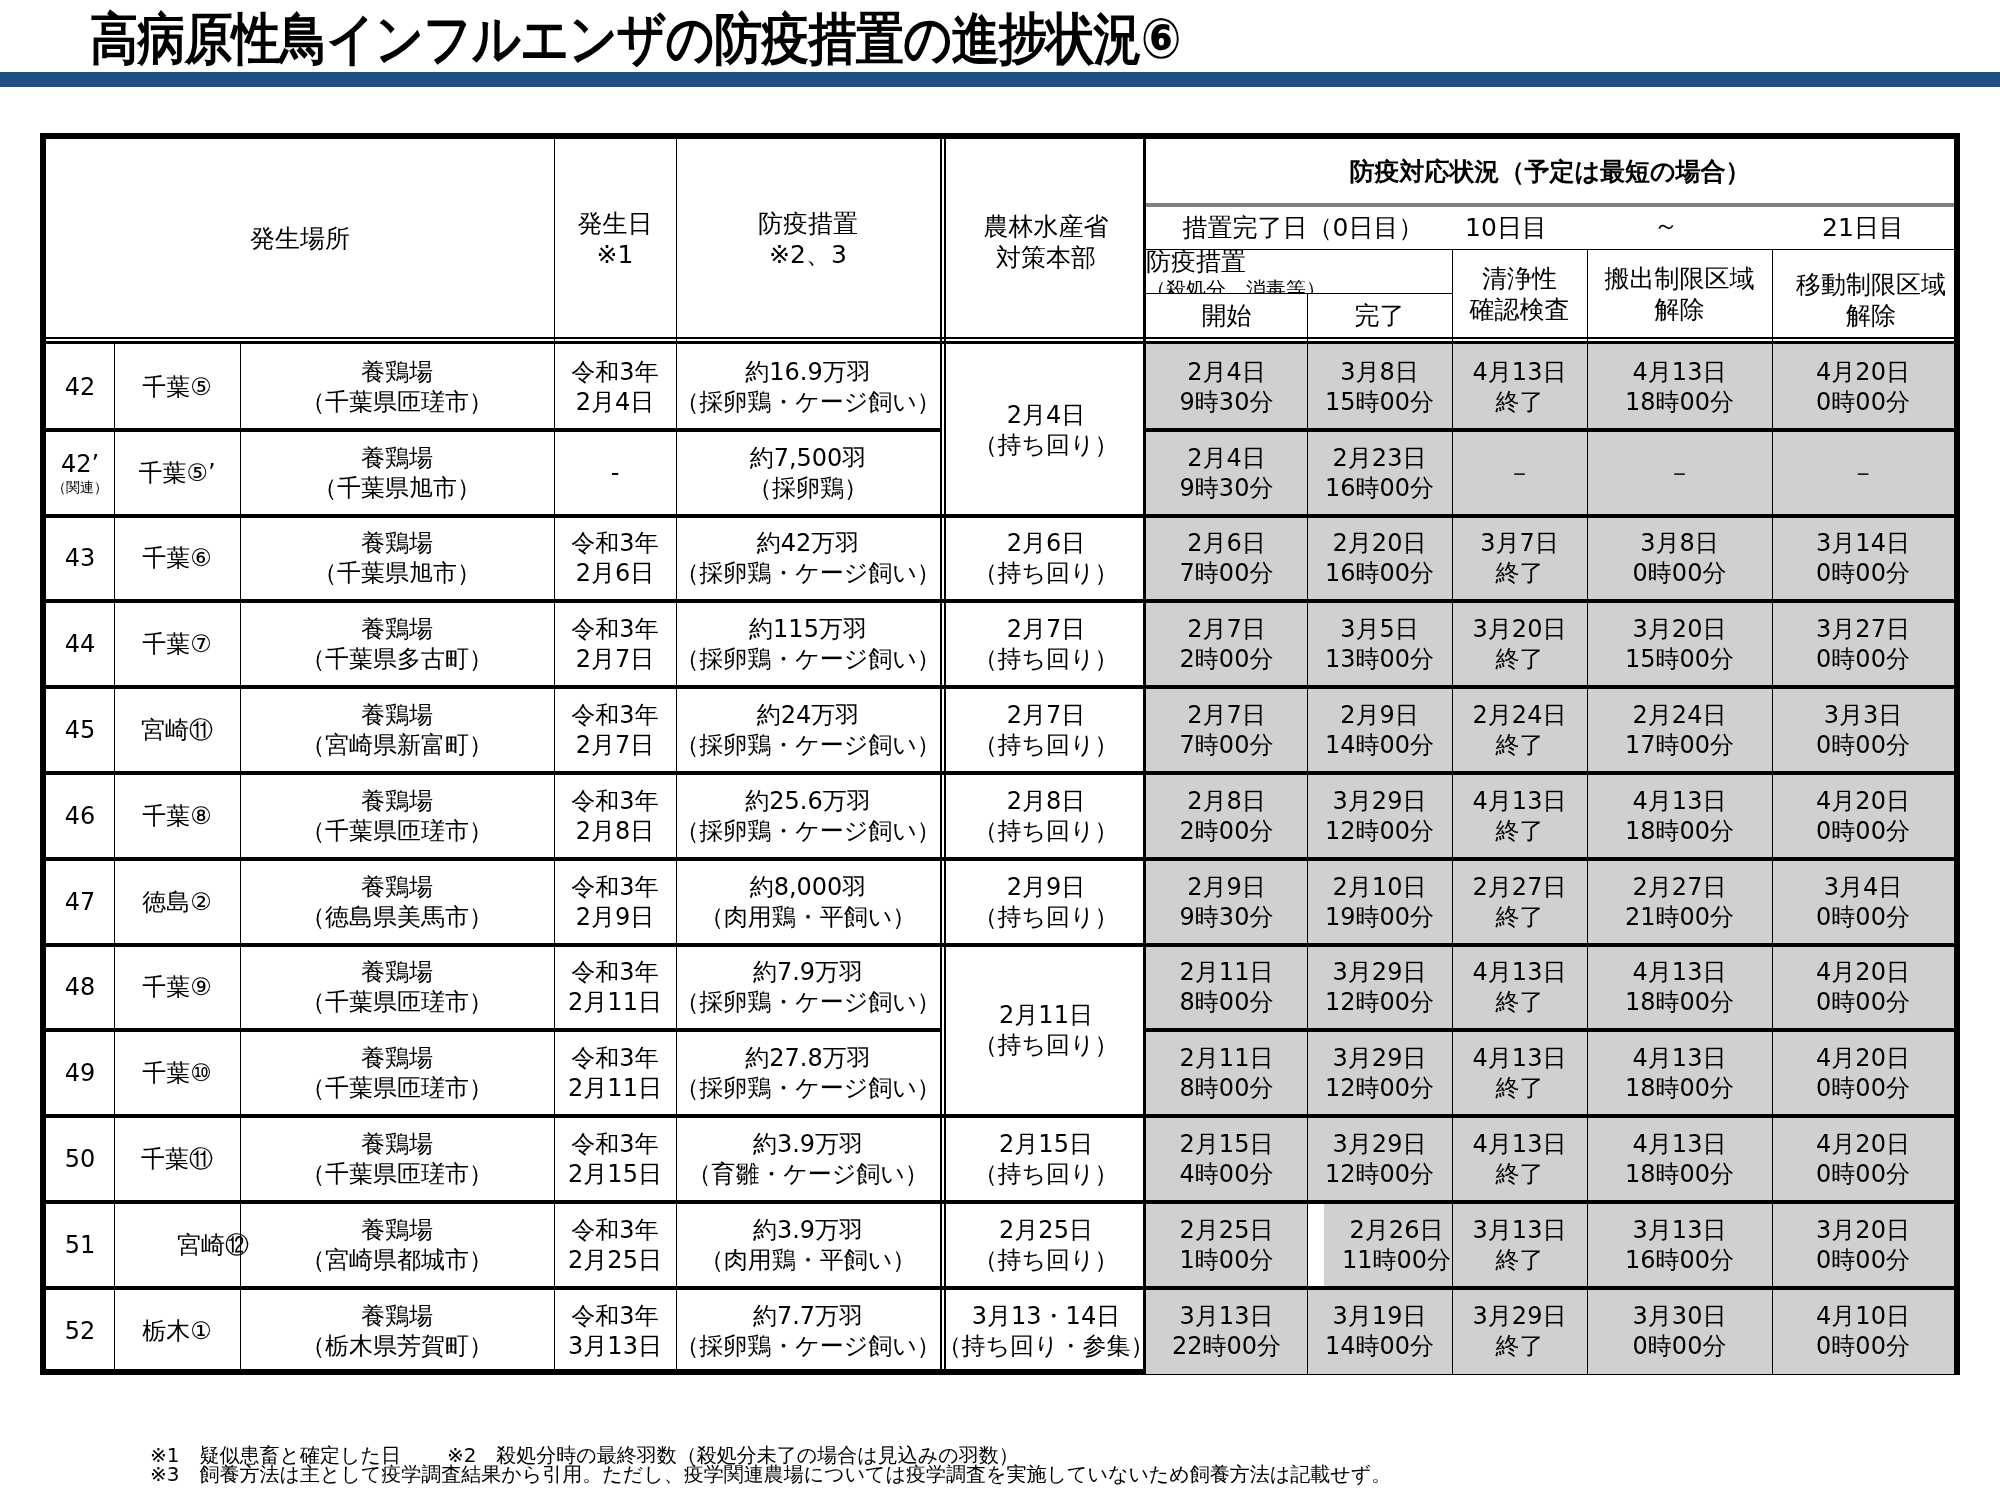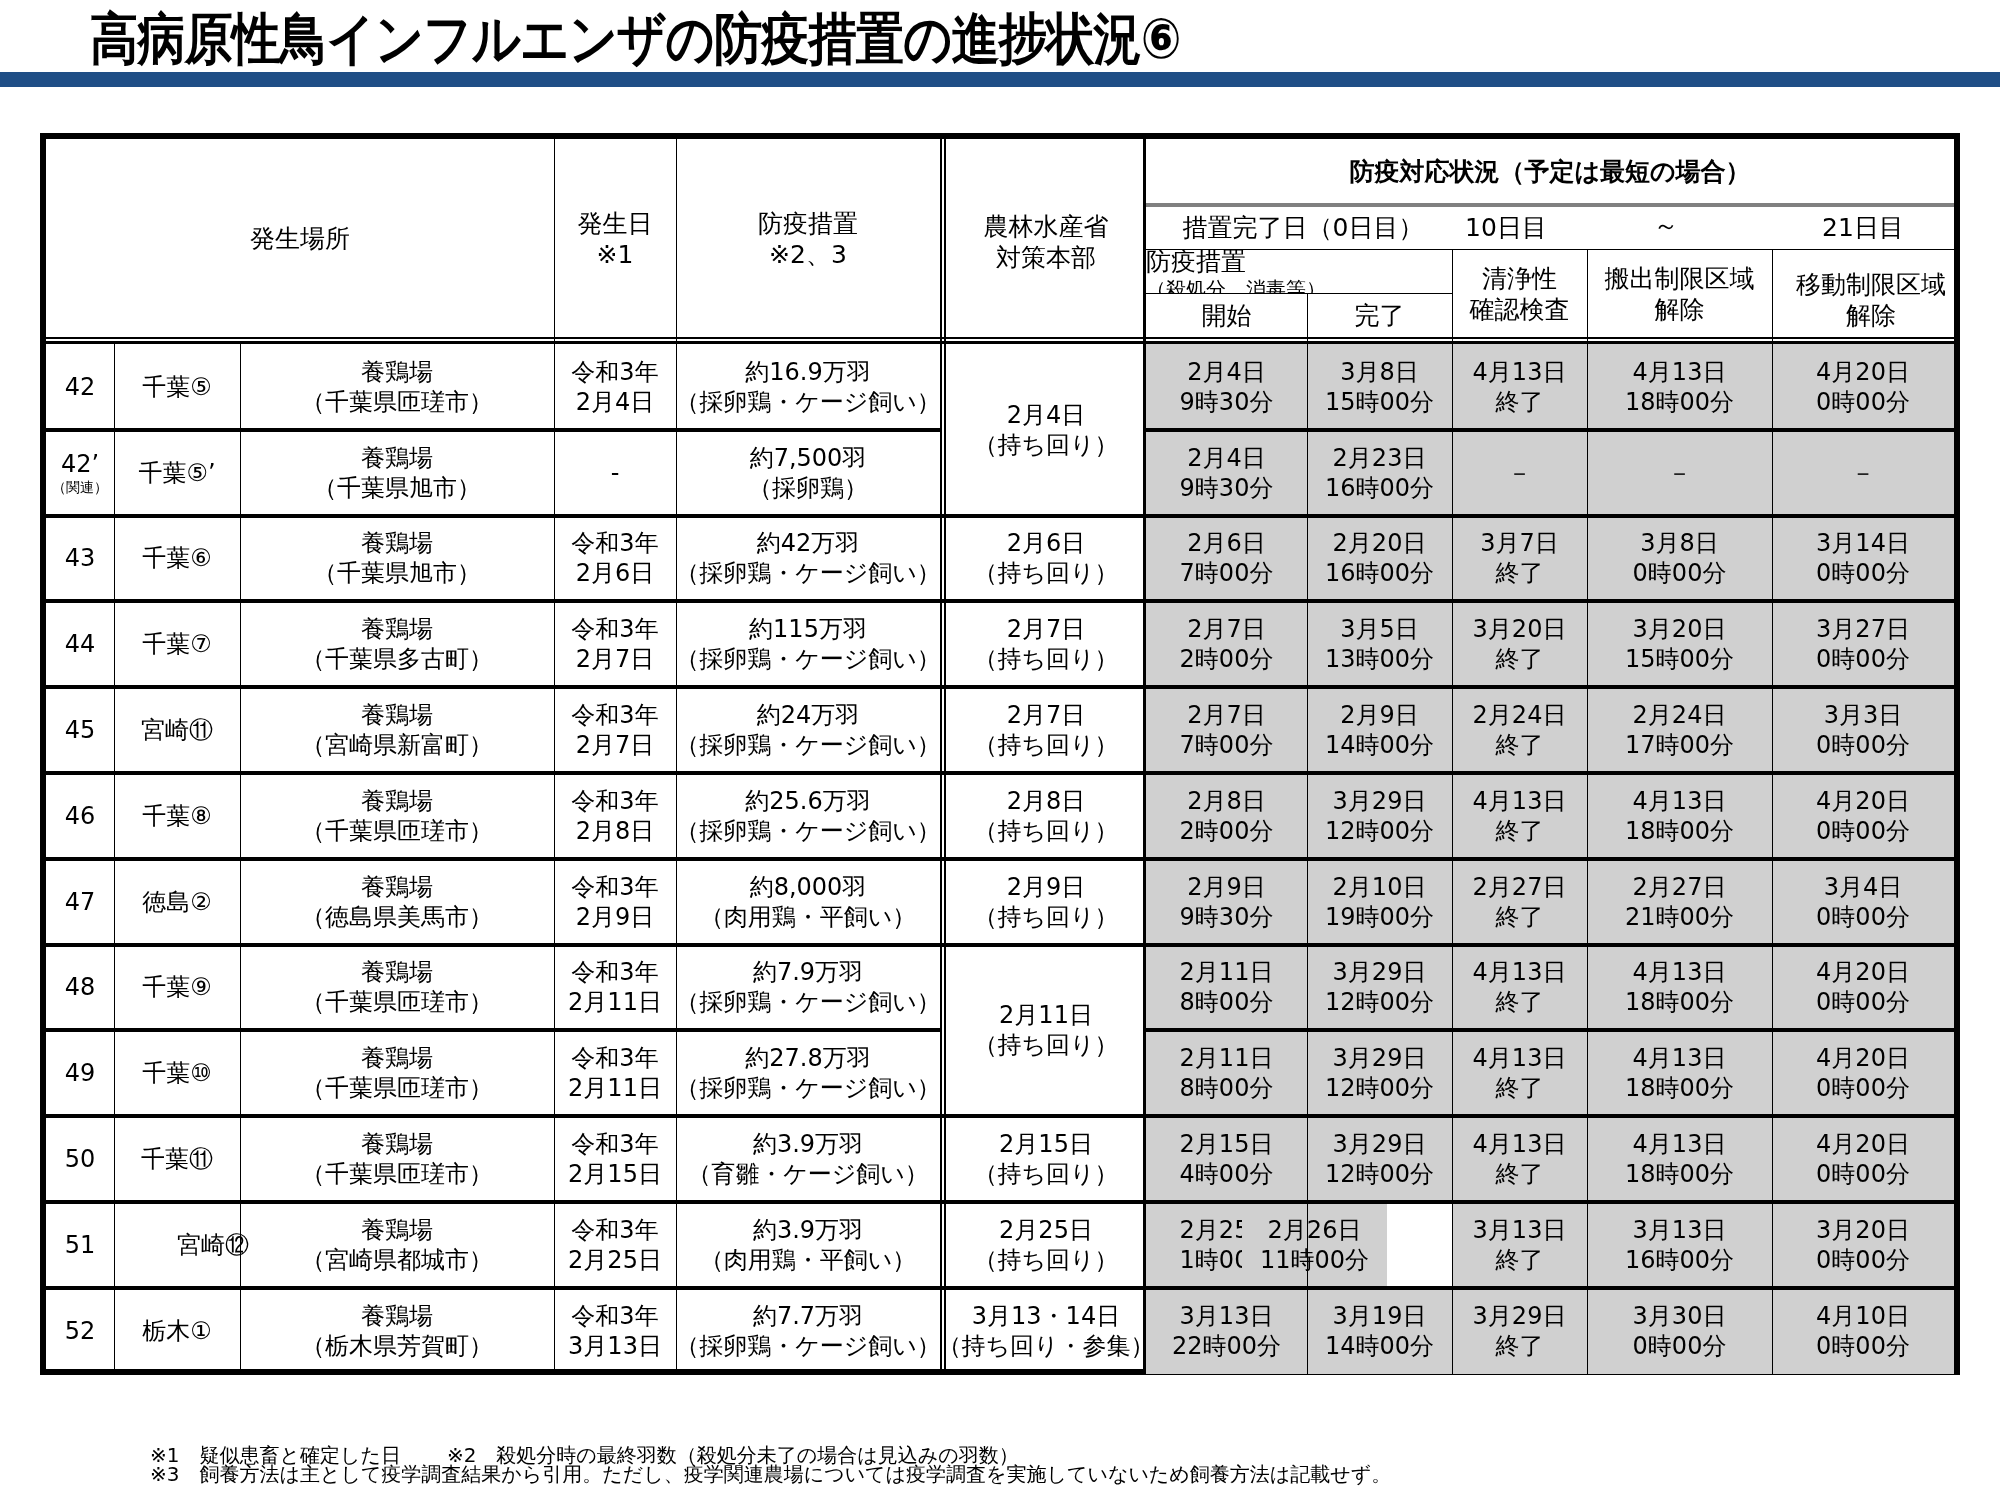--- a/index.html
+++ b/index.html
@@ -512,21 +512,21 @@
         <span>2月25日</span>
       </div>
       <div class="cell d " style="left:630px;top:1063px;width:264px;height:85.8px;">
         <span>約3.9万羽</span>
         <span>（肉用鶏・平飼い）</span>
       </div>
       <div class="cell d gray" style="left:1100px;top:1063px;width:161px;height:85.8px;">
         <span>2月25日</span>
         <span>1時00分</span>
       </div>
-      <div class="cell d gray" style="left:1196px;top:1063px;width:145px;height:85.8px;">
+      <div class="cell d gray" style="left:1278px;top:1063px;width:145px;height:85.8px;">
         <span>2月26日</span>
         <span>11時00分</span>
       </div>
       <div class="cell d gray" style="left:1406px;top:1063px;width:135px;height:85.8px;">
         <span>3月13日</span>
         <span>終了</span>
       </div>
       <div class="cell d gray" style="left:1541px;top:1063px;width:185px;height:85.8px;">
         <span>3月13日</span>
         <span>16時00分</span>

